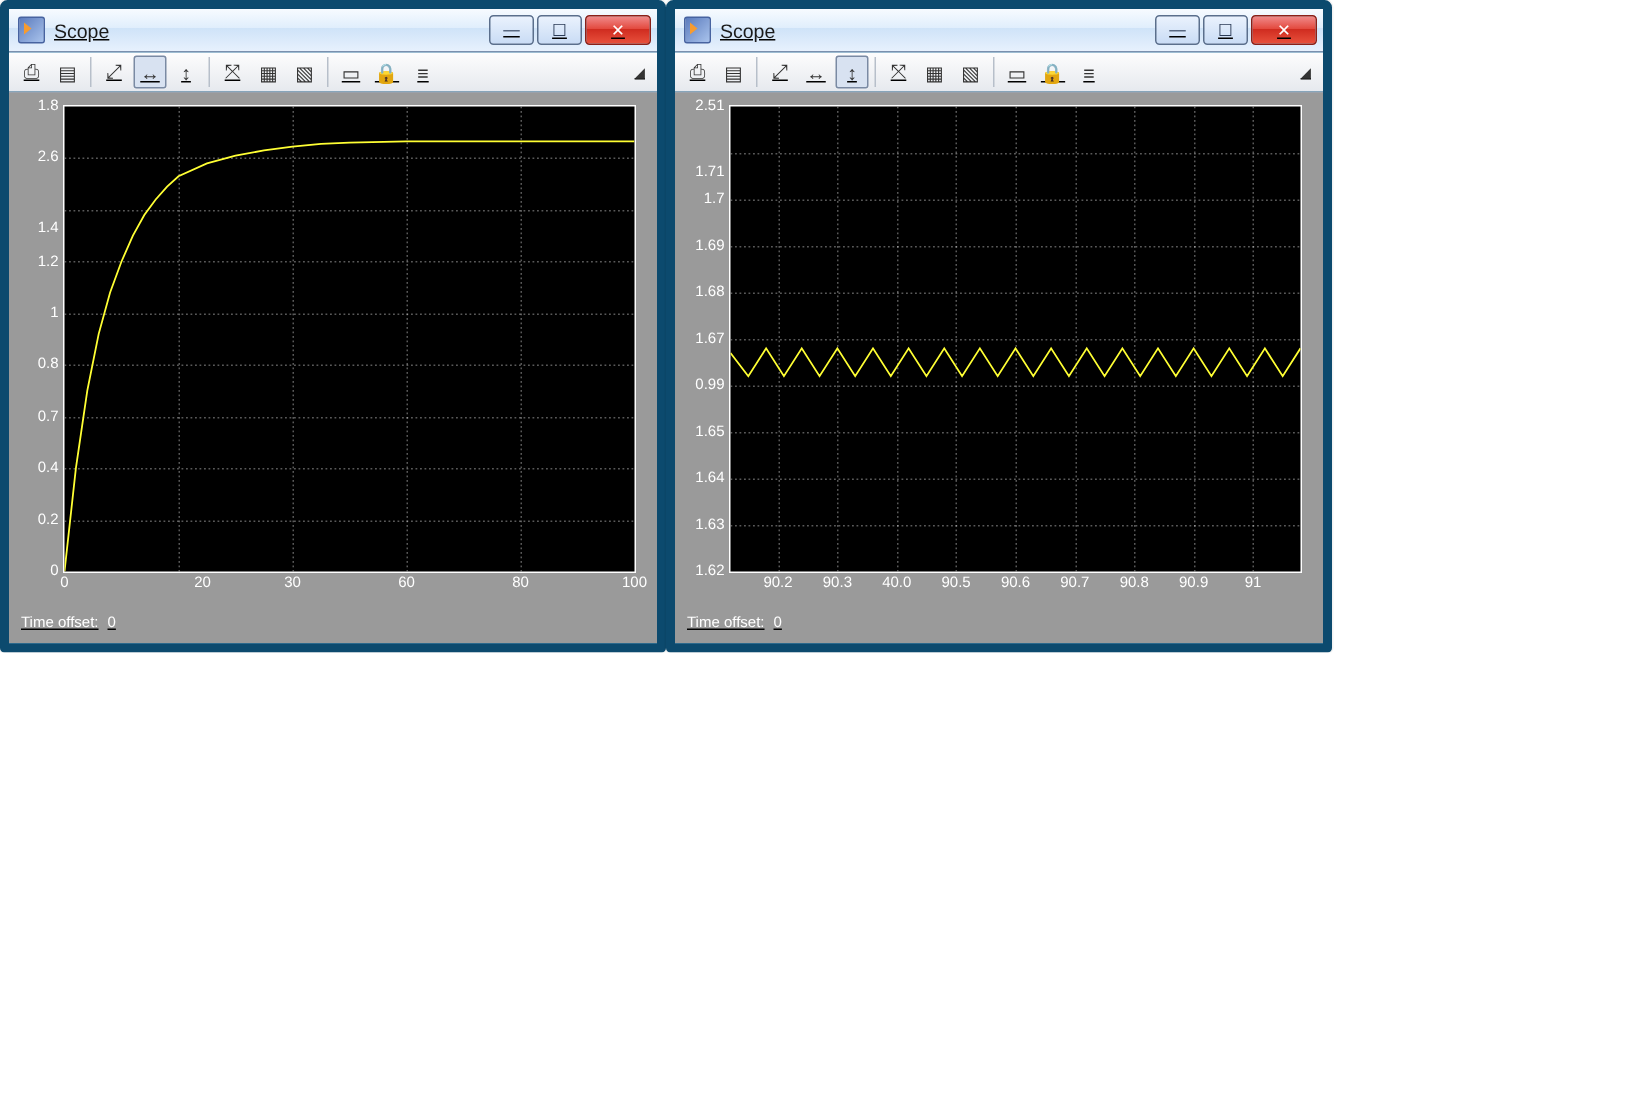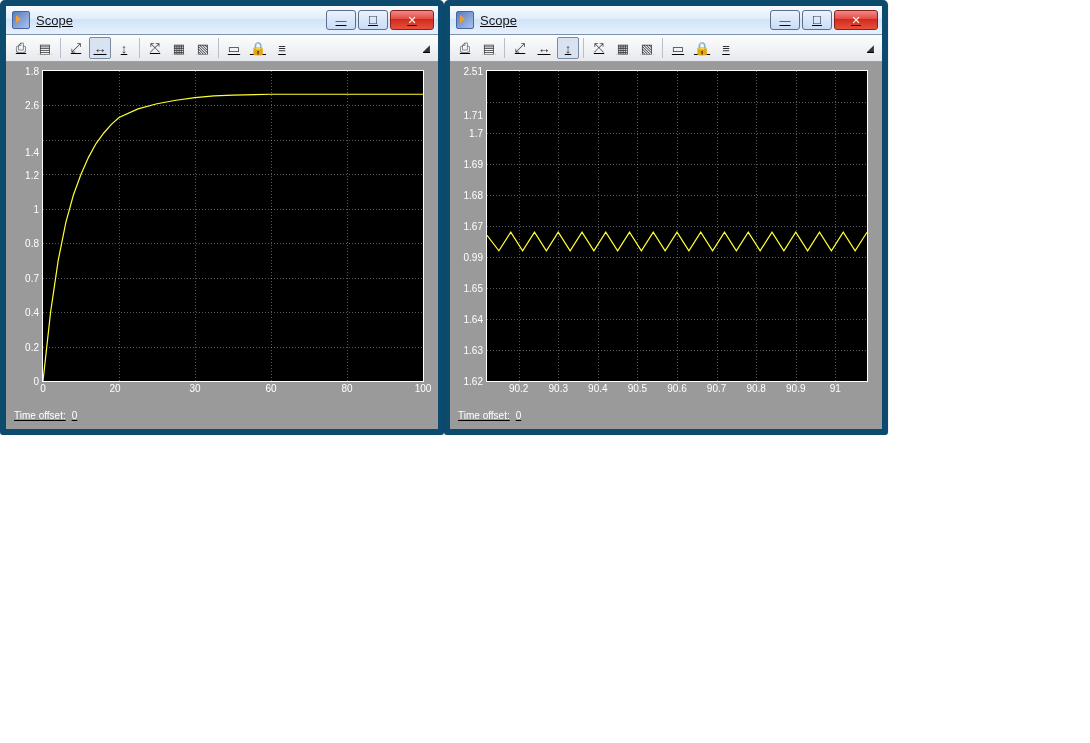--- a/index.html
+++ b/index.html
@@ -157,21 +157,21 @@
           <div class="ytick" style="top: 137.778px;">1</div>
           <div class="gridline-h" style="top: 103.333px;"></div>
           <div class="ytick" style="top: 104px;">1.2</div>
           <div class="gridline-h" style="top: 68.8889px;"></div>
           <div class="ytick" style="top: 68.8889px; margin-top: 12px;">1.4</div>
           <div class="gridline-h" style="top: 34.4444px;"></div>
           <div class="ytick" style="top: 34.4444px;">2.6</div>
           <div class="ytick" style="top: 0px;">1.8</div>
           <div class="xtick" style="left: 0px;">0</div>
           <div class="gridline-v" style="left: 76px;"></div>
-          <div class="xtick" style="left: 72px;">20</div>
+          <div class="xtick" style="left: 92px;">20</div>
           <div class="gridline-v" style="left: 152px;"></div>
           <div class="xtick" style="left: 152px;">30</div>
           <div class="gridline-v" style="left: 228px;"></div>
           <div class="xtick" style="left: 228px;">60</div>
           <div class="gridline-v" style="left: 304px;"></div>
           <div class="xtick" style="left: 304px;">80</div>
           <div class="xtick" style="left: 380px;">100</div>
           <svg class="curve" viewBox="0 0 380 310" preserveAspectRatio="none">
             <path d="M0.00 310.00 L7.60 241.11 L15.20 189.44 L22.80 151.56 L30.40 124.00 L38.00 103.33 L45.60 86.11 L53.20 72.33 L60.80 62.00 L68.40 53.39 L76.00 46.50 L95.00 37.89 L114.00 32.72 L133.00 29.28 L152.00 26.69 L171.00 24.97 L190.00 24.11 L228.00 23.25 L266.00 23.25 L304.00 23.25 L342.00 23.25 L380.00 23.25 " fill="none" stroke="#ffff33" stroke-width="1.2"></path>
           </svg>
@@ -231,21 +231,21 @@
           <div class="gridline-h" style="top: 62px;"></div>
           <div class="ytick" style="top: 62px;">1.7</div>
           <div class="gridline-h" style="top: 31px;"></div>
           <div class="ytick" style="top: 44px; margin-left: 16px;">1.71</div>
           <div class="ytick" style="top: 0px;">2.51</div>
           <div class="gridline-v" style="left: 31.6667px;"></div>
           <div class="xtick" style="left: 31.6667px;">90.2</div>
           <div class="gridline-v" style="left: 71.25px;"></div>
           <div class="xtick" style="left: 71.25px;">90.3</div>
           <div class="gridline-v" style="left: 110.833px;"></div>
-          <div class="xtick" style="left: 110.833px;">90.4</div>
+          <div class="xtick" style="left: 110.833px;">40.0</div>
           <div class="gridline-v" style="left: 150.417px;"></div>
           <div class="xtick" style="left: 150.417px;">90.5</div>
           <div class="gridline-v" style="left: 190px;"></div>
           <div class="xtick" style="left: 190px;">90.6</div>
           <div class="gridline-v" style="left: 229.583px;"></div>
           <div class="xtick" style="left: 229.583px;">90.7</div>
           <div class="gridline-v" style="left: 269.167px;"></div>
           <div class="xtick" style="left: 269.167px;">90.8</div>
           <div class="gridline-v" style="left: 308.75px;"></div>
           <div class="xtick" style="left: 308.75px;">90.9</div>

